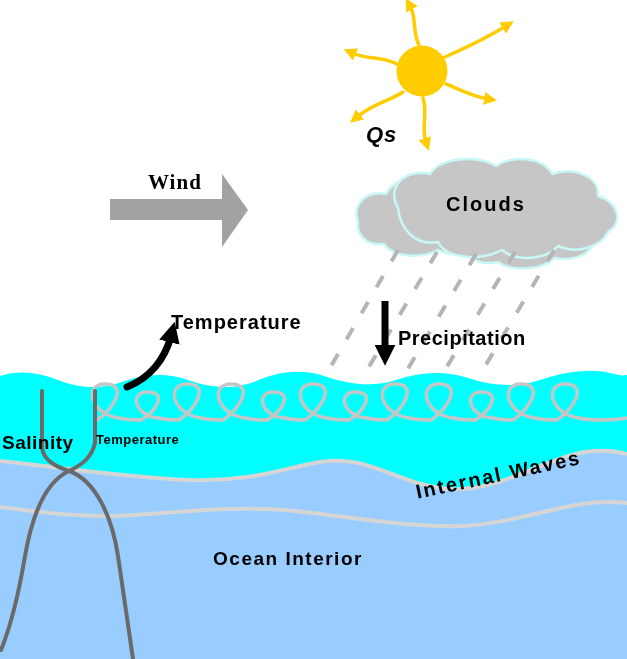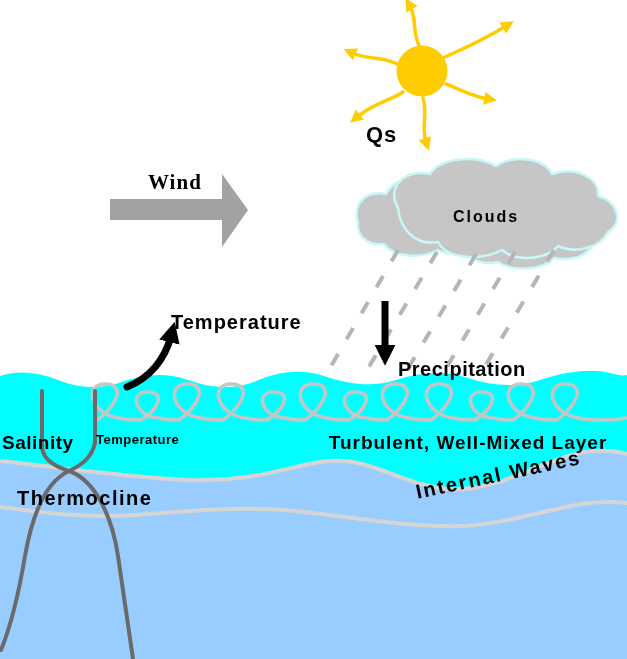--- a/index.html
+++ b/index.html
@@ -12,25 +12,25 @@
   }
   .scene svg{position:absolute;left:0;top:0;}
   .lbl{
     position:absolute;
     font-family:"Liberation Sans", sans-serif;
     font-weight:bold;
     color:#000;
     white-space:nowrap;
     line-height:1.1;
   }
-  .lbl-qs{left:366px;top:123px;font-size:22px;letter-spacing:1px;}
+  .lbl-qs{left:366px;top:123px;font-size:22px;letter-spacing:1px;font-style:italic;}
   .lbl-wind{left:148px;top:171px;font-size:21px;letter-spacing:1px;font-family:Liberation Serif, serif;}
-  .lbl-clouds{left:486px;top:193px;font-size:16px;letter-spacing:2px;transform:translateX(-50%);margin-top:15px;}
+  .lbl-clouds{left:486px;top:193px;font-size:20px;letter-spacing:2px;transform:translateX(-50%);}
   .lbl-evaporation{left:171px;top:311px;font-size:20px;letter-spacing:1px;}
-  .lbl-precipitation{left:398px;top:327px;font-size:20px;letter-spacing:0.5px;margin-top:31px;}
+  .lbl-precipitation{left:398px;top:327px;font-size:20px;letter-spacing:0.5px;}
   .lbl-salinity{left:2px;top:433px;font-size:19px;letter-spacing:0.5px;}
   .lbl-temperature{left:96px;top:433px;font-size:13px;letter-spacing:0.5px;}
   .lbl-turbulent{left:468px;top:433px;font-size:19px;letter-spacing:1px;transform:translateX(-50%);}
   .lbl-thermocline{left:17px;top:487px;font-size:20px;letter-spacing:1.5px;}
   .lbl-internal{left:416px;top:481px;font-size:20px;letter-spacing:2px;transform:rotate(-12deg);transform-origin:0 50%;}
   .lbl-interior{left:288px;top:549px;font-size:19px;letter-spacing:1.5px;transform:translateX(-50%);}
   .lbl-geostrophy{left:288px;top:572px;font-size:17px;letter-spacing:1px;transform:translateX(-50%);}
 </style>
 </head>
 <body>
@@ -116,17 +116,16 @@
     <line stroke-width="7" marker-end="url(#mB)" x1="385" y1="301" x2="385" y2="351" stroke="#000000"></line>
   </svg>
 
   <div class="lbl lbl-qs">Qs</div>
   <div class="lbl lbl-wind">Wind</div>
   <div class="lbl lbl-clouds">Clouds</div>
   <div class="lbl lbl-evaporation">Temperature</div>
   <div class="lbl lbl-precipitation">Precipitation</div>
   <div class="lbl lbl-salinity">Salinity</div>
   <div class="lbl lbl-temperature">Temperature</div>
-  <div class="lbl lbl-turbulent">Turbulent, Well-Mixed Layer</div>
-  <div class="lbl lbl-thermocline">Thermocline</div>
   <div class="lbl lbl-internal">Internal Waves</div>
+  <div class="lbl lbl-interior">Ocean Interior</div>
 
 </div>
 
 </body></html>

